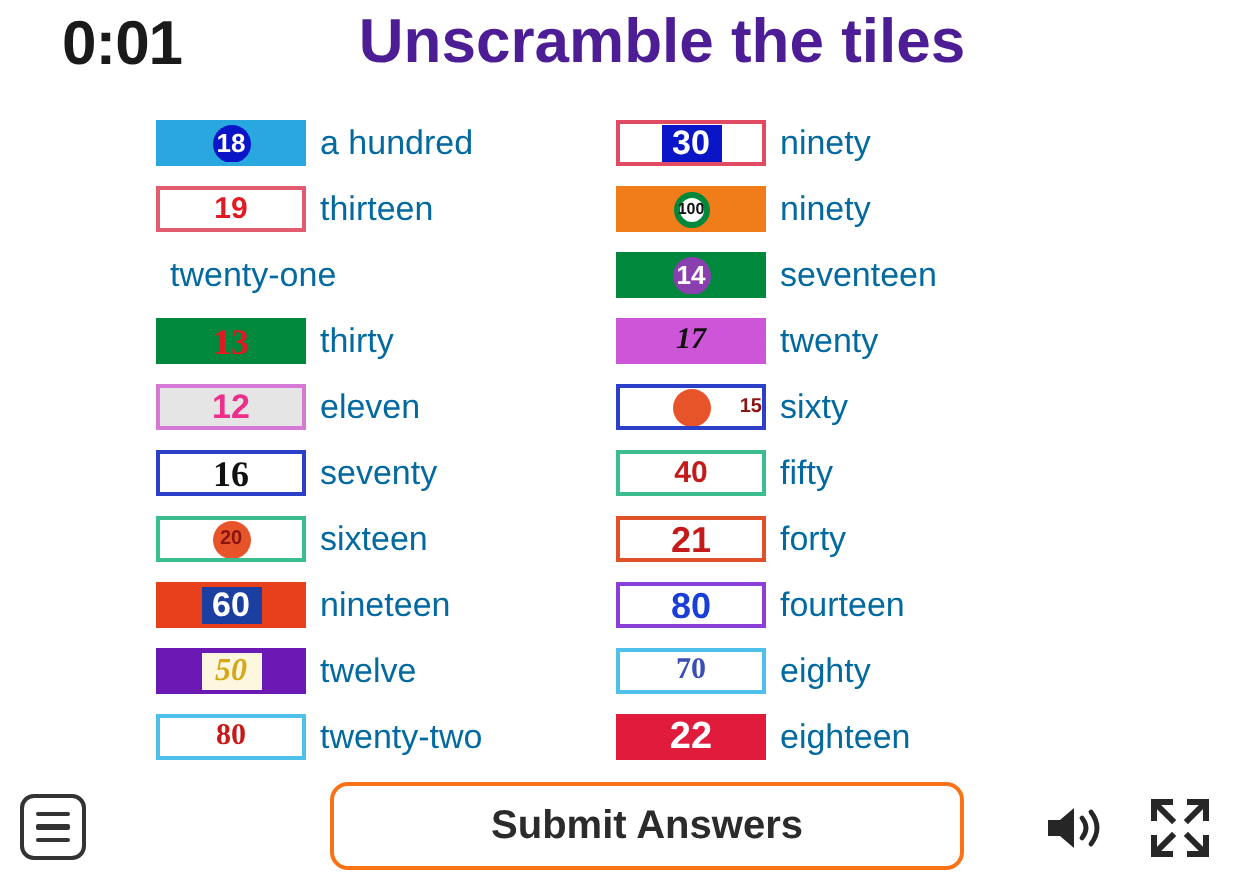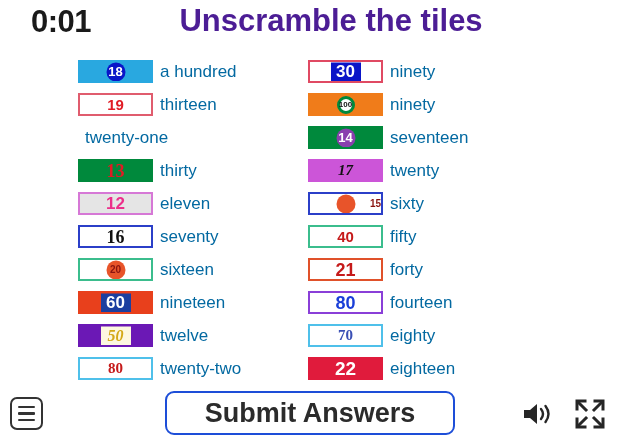--- a/index.html
+++ b/index.html
@@ -131,30 +131,30 @@
     display: block;
     width: 17px;
     height: 2.5px;
     background: #333;
     border-radius: 1px;
   }
   .submit-btn {
     position: absolute;
     left: 165px;
     top: 3px;
-    width: 290px;
+    width: 317px;
     height: 44px;
-    border: 2px solid #1d4ed8;
+    border: 2px solid #f97316;
     border-radius: 9px;
     background: #fff;
     box-sizing: border-box;
     display: flex;
     align-items: center;
     justify-content: center;
-    font-size: 27px;
+    font-size: 20px;
     font-weight: bold;
     color: #2b2b2b;
     font-family: "Liberation Sans", sans-serif;
     cursor: pointer;
   }
   .sound-btn {
     position: absolute;
     right: 67px;
     top: 12px;
     width: 32px;

